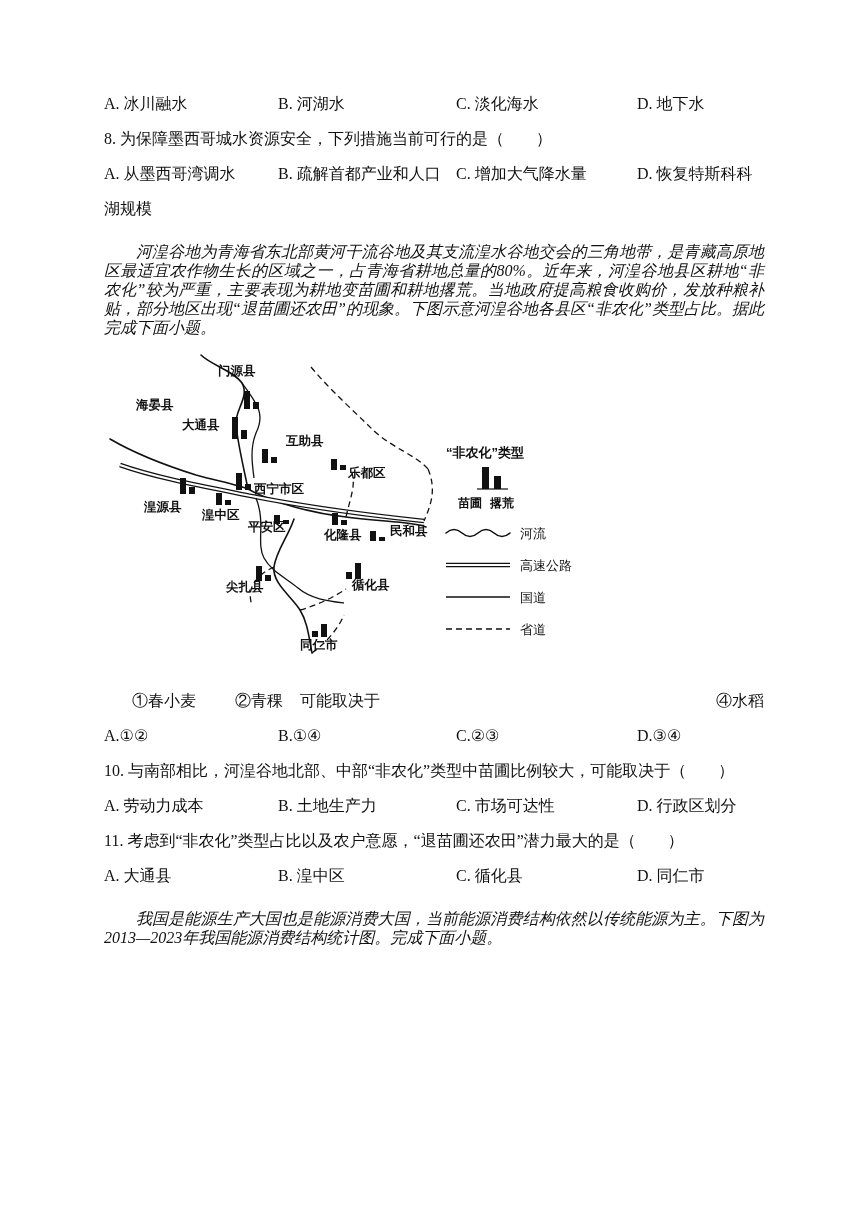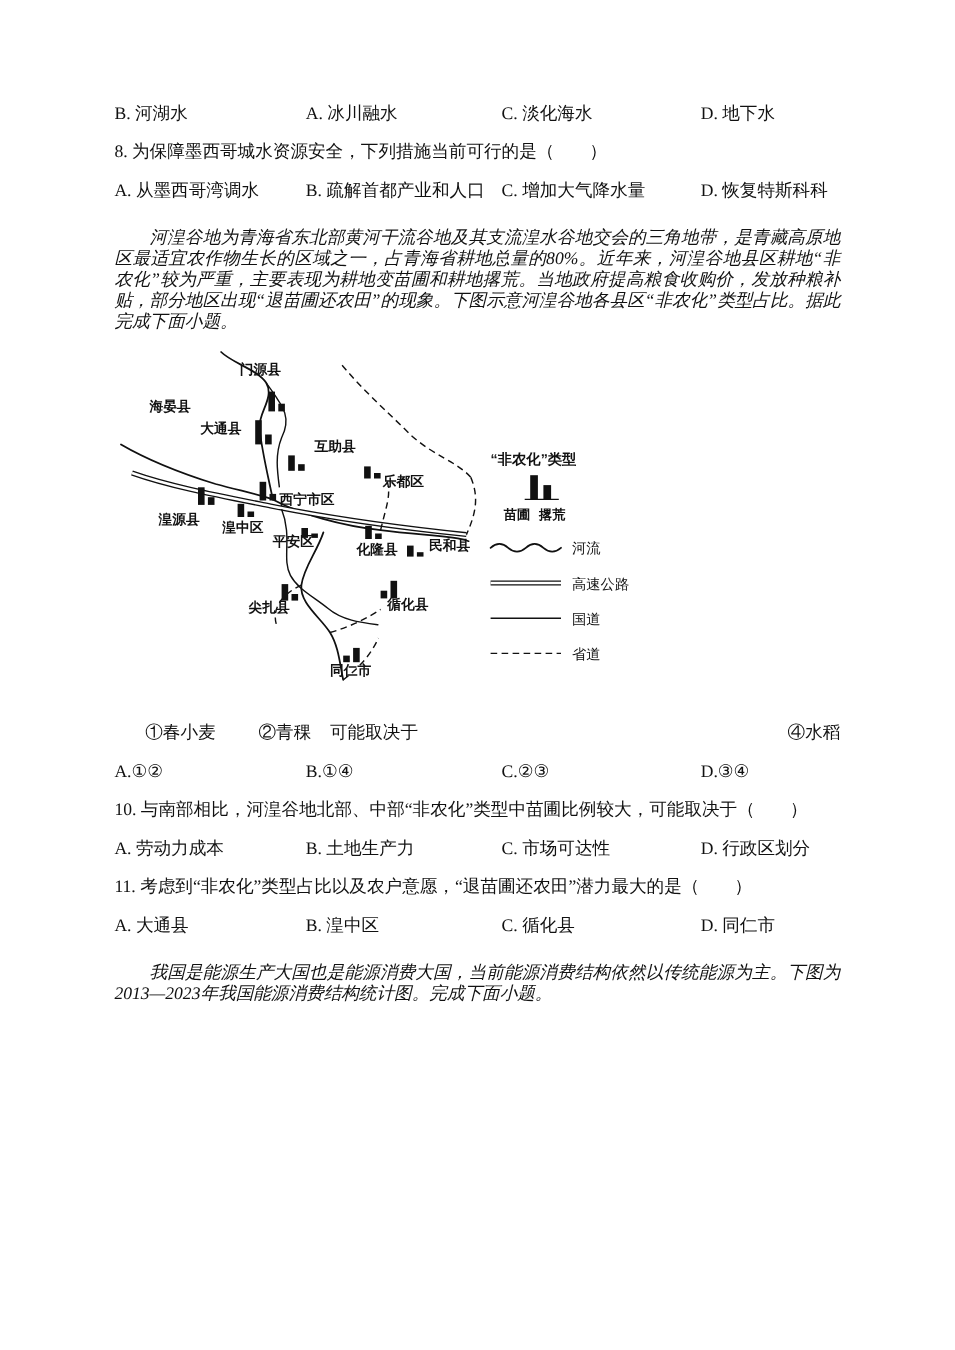--- a/index.html
+++ b/index.html
@@ -40,33 +40,34 @@
   .national { fill: none; stroke: #111; stroke-width: 1.3; }
   .provincial { fill: none; stroke: #111; stroke-width: 1.3; stroke-dasharray: 6 4; }
   .nf-bar { fill: #111; }
 </style>
 </head>
 <body>
 
 <div class="page">
 
   <div class="opts4">
+    <span>A. 冰川融水</span>
     <span>B. 河湖水</span>
-    <span>A. 冰川融水</span>
     <span>C. 淡化海水</span>
     <span>D. 地下水</span>
   </div>
 
   <div class="line">8. 为保障墨西哥城水资源安全，下列措施当前可行的是（　　）</div>
   <div class="opts4">
     <span>A. 从墨西哥湾调水</span>
     <span>B. 疏解首都产业和人口</span>
     <span>C. 增加大气降水量</span>
     <span>D. 恢复特斯科科</span>
   </div>
+  <div class="line">湖规模</div>
 
   <p class="para">河湟谷地为青海省东北部黄河干流谷地及其支流湟水谷地交会的三角地带，是青藏高原地区最适宜农作物生长的区域之一，占青海省耕地总量的80%。近年来，河湟谷地县区耕地“非农化”较为严重，主要表现为耕地变苗圃和耕地撂荒。当地政府提高粮食收购价，发放种粮补贴，部分地区出现“退苗圃还农田”的现象。下图示意河湟谷地各县区“非农化”类型占比。据此完成下面小题。</p>
 
   <figure class="map-fig" style="margin:10px 0 6px 2px;">
     <svg id="map-svg" width="480" height="320" viewBox="0 0 480 320">
 
       <g>
         <path class="river" d="M95,2 C105,12 128,18 136,30 C144,44 128,58 130,72 C132,92 138,116 142,136"></path>
         <path class="river" d="M4,86 C28,100 58,112 90,122 C112,128 132,132 142,136"></path>
         <path class="river" d="M142,136 C168,150 205,160 240,164 C275,169 305,168 320,174"></path>

